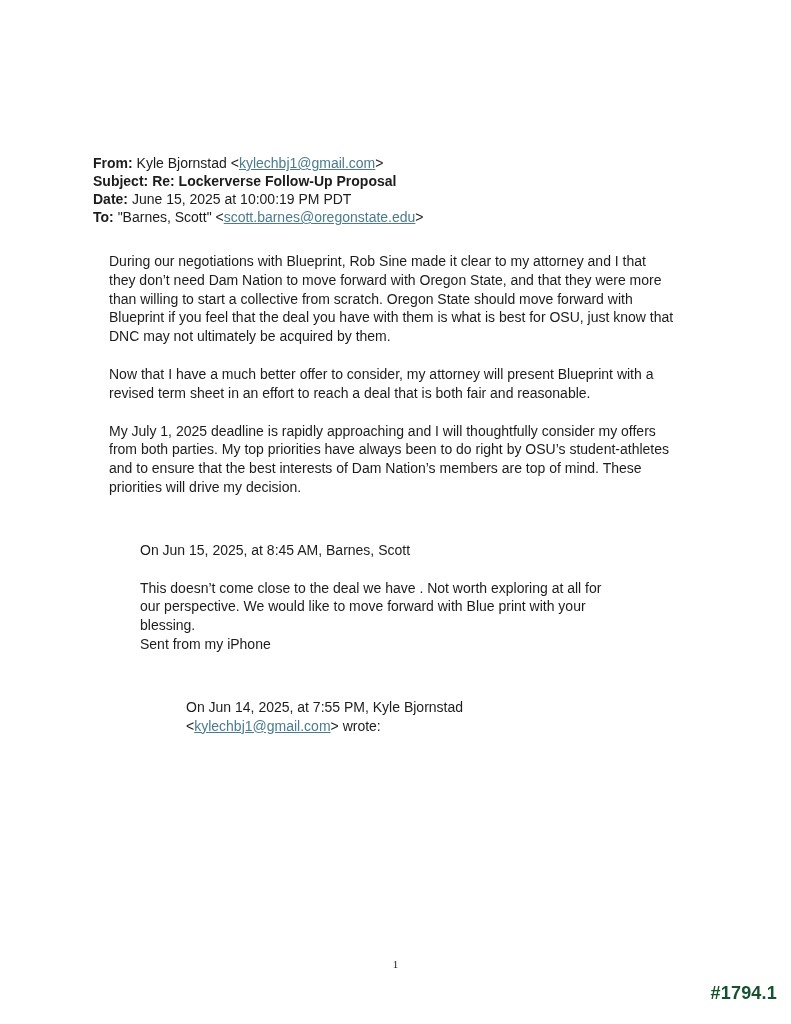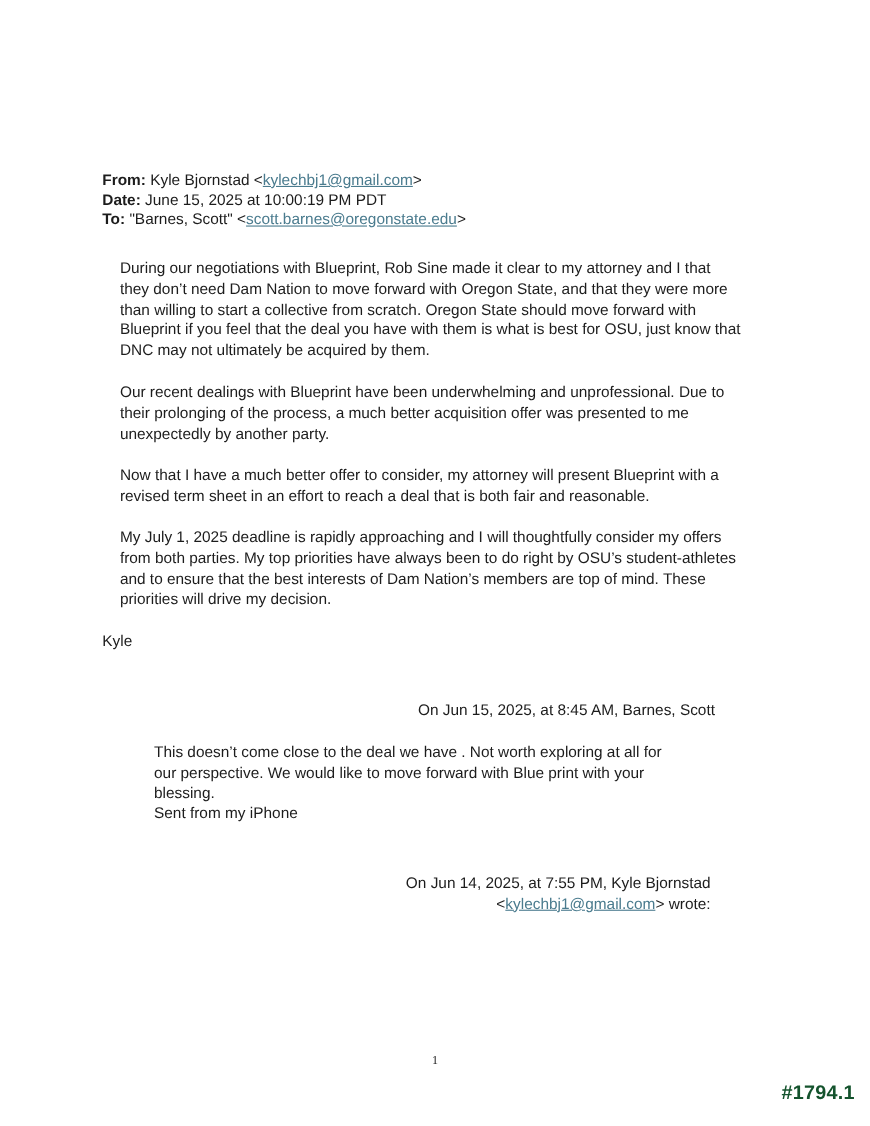--- a/index.html
+++ b/index.html
@@ -26,21 +26,21 @@
   .b { font-weight: bold; }
   a.link, span.link {
     color: #4a7b8e;
     text-decoration: underline;
   }
   .greeting { margin: 0 0 19px 0; }
   .para { margin: 0 0 19px 16px; white-space: pre-line; }
   .sig { margin: 0; }
   .quote1 { margin-top: 44px; margin-left: 47px; width: 510px; }
   .quote2 { margin-top: 44px; margin-left: 93px; width: 460px; }
-  .attr-line { line-height: 18.8px; text-align: right; }
+  .attr-line { line-height: 18.8px; }
   .quote-body { margin-top: 19px; white-space: pre-line; }
   .page-number {
     position: absolute;
     left: 0; right: 0;
     top: 958px;
     text-align: center;
     font-family: "Liberation Serif", serif;
     font-size: 11px;
     color: #222222;
   }
@@ -57,43 +57,41 @@
 </head>
 <body>
 
 <div class="page">
 
   <div class="email">
 
     <div class="hdr">
       <div class="hdr-line"><span class="b">From:</span>
         <span>Kyle Bjornstad &lt;</span><a class="link" href="#">kylechbj1@gmail.com</a><span>&gt;</span></div>
+      <div class="hdr-line b"><span>Subject:</span>
+        <span>Re: Lockerverse Follow-Up Proposal</span></div>
       <div class="hdr-line"><span class="b">Date:</span>
         <span>June 15, 2025 at 10:00:19 PM PDT</span></div>
       <div class="hdr-line"><span class="b">To:</span>
         <span>"Barnes, Scott" &lt;</span><a class="link" href="#">scott.barnes@oregonstate.edu</a><span>&gt;</span></div>
     </div>
 
 
     <p class="para">During our negotiations with Blueprint, Rob Sine made it clear to my attorney and I that
 they don’t need Dam Nation to move forward with Oregon State, and that they were more
 than willing to start a collective from scratch. Oregon State should move forward with
 Blueprint if you feel that the deal you have with them is what is best for OSU, just know that
 DNC may not ultimately be acquired by them.</p>
-    <p class="para">Our recent dealings with Blueprint have been underwhelming and unprofessional. Due to
-their prolonging of the process, a much better acquisition offer was presented to me
-unexpectedly by another party.</p>
     <p class="para">Now that I have a much better offer to consider, my attorney will present Blueprint with a
 revised term sheet in an effort to reach a deal that is both fair and reasonable.</p>
     <p class="para">My July 1, 2025 deadline is rapidly approaching and I will thoughtfully consider my offers
 from both parties. My top priorities have always been to do right by OSU’s student-athletes
 and to ensure that the best interests of Dam Nation’s members are top of mind. These
 priorities will drive my decision.</p>
 
-    <p class="sig">Kyle</p>
 
     <div class="quote1">
       <div class="attr-line">On Jun 15, 2025, at 8:45 AM, Barnes, Scott</div>
       <div class="quote-body">This doesn’t come close to the deal we have . Not worth exploring at all for
 our perspective. We would like to move forward with Blue print with your
 blessing.
 Sent from my iPhone</div>
     </div>
 
     <div class="quote2">

